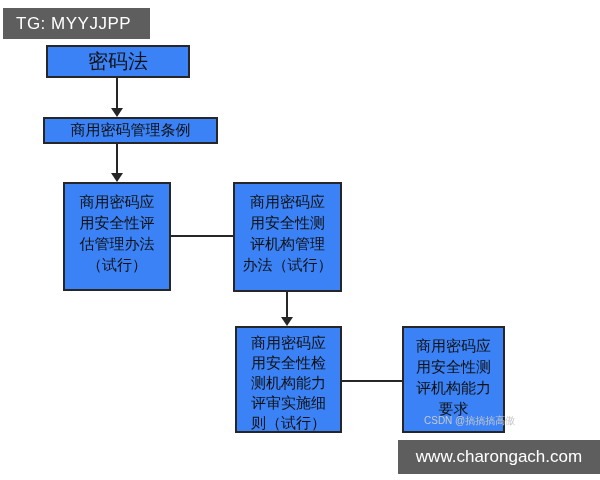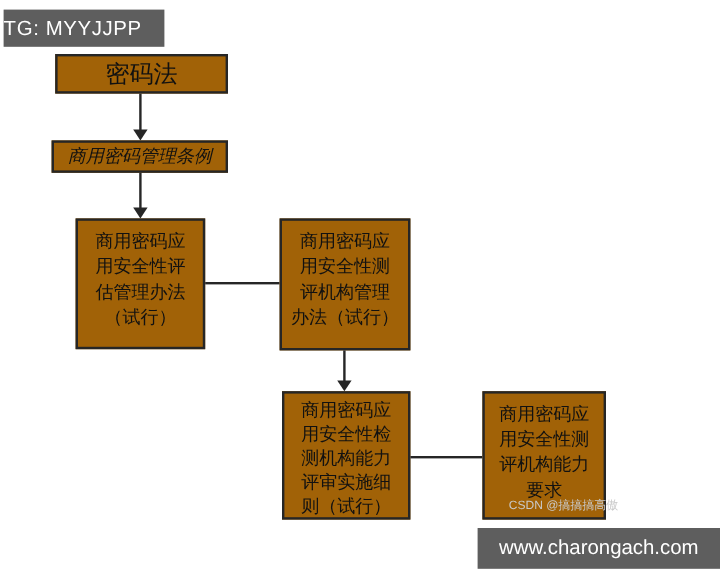--- a/index.html
+++ b/index.html
@@ -7,34 +7,34 @@
     position:relative;width:600px;height:480px;background:#ffffff;
     font-family:"Liberation Sans","DejaVu Sans",sans-serif;
     overflow:hidden;
   }
   .badge{
     position:absolute;background:#5e5e5e;color:#ffffff;
     display:flex;align-items:center;
   }
   .badge.top{
     left:3px;top:8px;width:134px;height:31px;
-    font-size:17px;letter-spacing:0.5px;
+    padding-left:13px;font-size:17px;letter-spacing:0.5px;
   }
   .badge.bottom{
     left:398px;top:440px;width:202px;height:34px;
     justify-content:center;font-size:17px;
   }
   .node{
-    position:absolute;background:#a16207;border:2px solid #262626;
+    position:absolute;background:#3b82f6;border:2px solid #262626;
     box-sizing:border-box;color:#111111;
     text-align:center;white-space:pre-line;
   }
   .node.single{display:flex;align-items:center;justify-content:center;}
   #n0{left:46px;top:45px;width:144px;height:33px;font-size:20px;}
-  #n1{left:43px;top:117px;width:147px;height:27px;font-size:15px;font-style:italic;}
+  #n1{left:43px;top:117px;width:175px;height:27px;font-size:15px;}
   #n2{left:63px;top:182px;width:108px;height:109px;font-size:15px;line-height:21px;padding-top:7px;}
   #n3{left:233px;top:182px;width:109px;height:110px;font-size:15px;line-height:21px;padding-top:7px;}
   #n4{left:235px;top:326px;width:107px;height:107px;font-size:15px;line-height:20px;padding-top:5px;}
   #n5{left:402px;top:326px;width:103px;height:107px;font-size:15px;line-height:21px;padding-top:7px;}
   .vline{position:absolute;width:2px;background:#262626;}
   .hline{position:absolute;height:2px;background:#262626;}
   .ahead{
     position:absolute;width:0;height:0;
     border-left:6px solid transparent;border-right:6px solid transparent;
     border-top:9px solid #262626;

